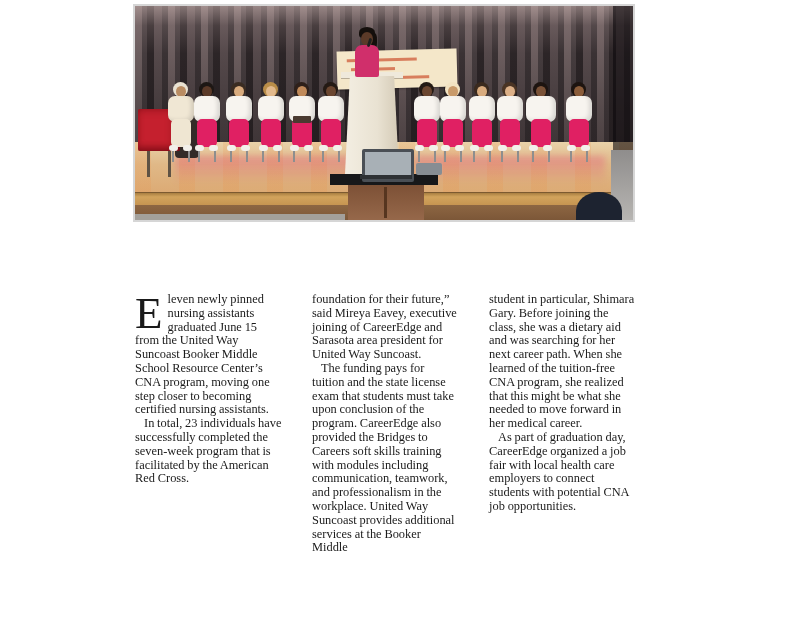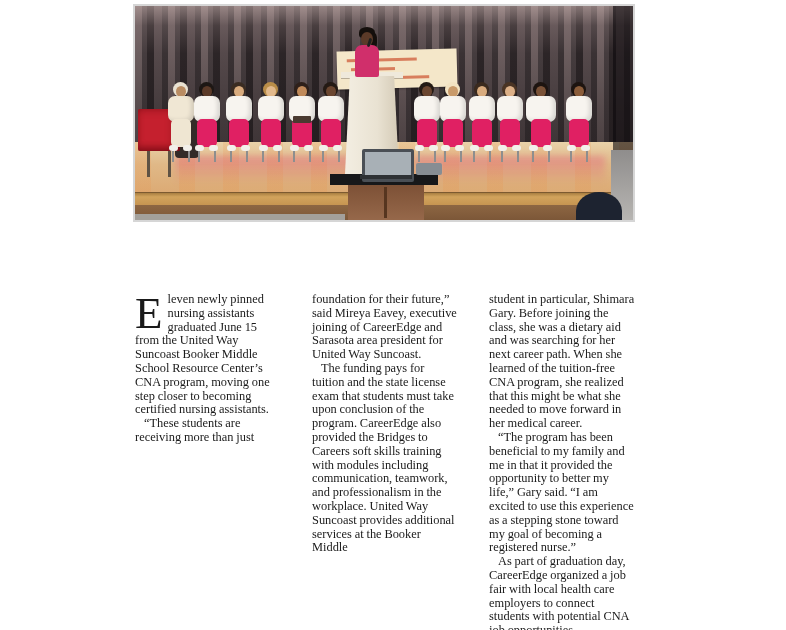--- a/index.html
+++ b/index.html
@@ -254,26 +254,25 @@
       <div class="right-shadow"></div>
       <div class="offstage"></div>
       <div class="audience-head"></div>
     </div>
   </figure>
 
 
   <div class="article">
     <div class="col">
       <p><span class="dropcap">E</span><span>leven newly pinned nursing assistants graduated June 15 from the United Way Suncoast Booker Middle School Resource Center’s CNA program, moving one step closer to becoming certified nursing assistants.</span></p>
-      <p class="ind">“These students are receiving more than just</p>
+      <p class="ind">In total, 23 individuals have successfully completed the seven-week program that is facilitated by the American Red Cross.</p>
     </div>
     <div class="col">
       <p>foundation for their future,” said Mireya Eavey, executive joining of CareerEdge and Sarasota area president for United Way Suncoast.</p>
       <p class="ind">The funding pays for tuition and the state license exam that students must take upon conclusion of the program. CareerEdge also provided the Bridges to Careers soft skills training with modules including communication, teamwork, and professionalism in the workplace. United Way Suncoast provides additional services at the Booker Middle</p>
     </div>
     <div class="col">
       <p>student in particular, Shimara Gary. Before joining the class, she was a dietary aid and was searching for her next career path. When she learned of the tuition-free CNA program, she realized that this might be what she needed to move forward in her medical career.</p>
-      <p class="ind">“The program has been beneficial to my family and me in that it provided the opportunity to better my life,” Gary said. “I am excited to use this experience as a stepping stone toward my goal of becoming a registered nurse.”</p>
       <p class="ind">As part of graduation day, CareerEdge organized a job fair with local health care employers to connect students with potential CNA job opportunities.</p>
     </div>
   </div>
 
 </div>
 
 </body></html>

